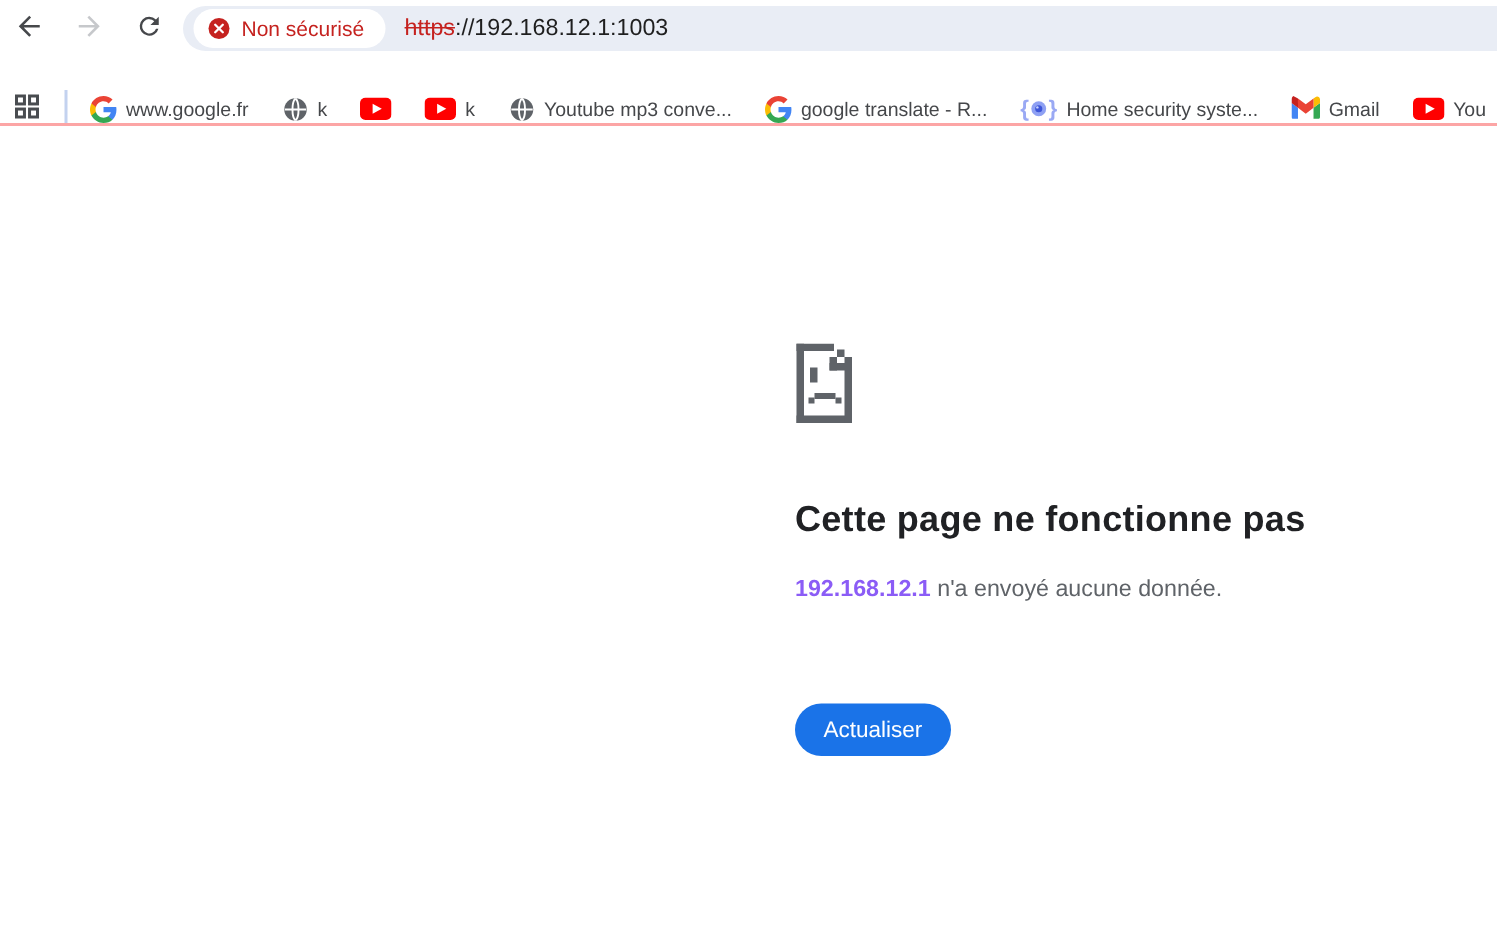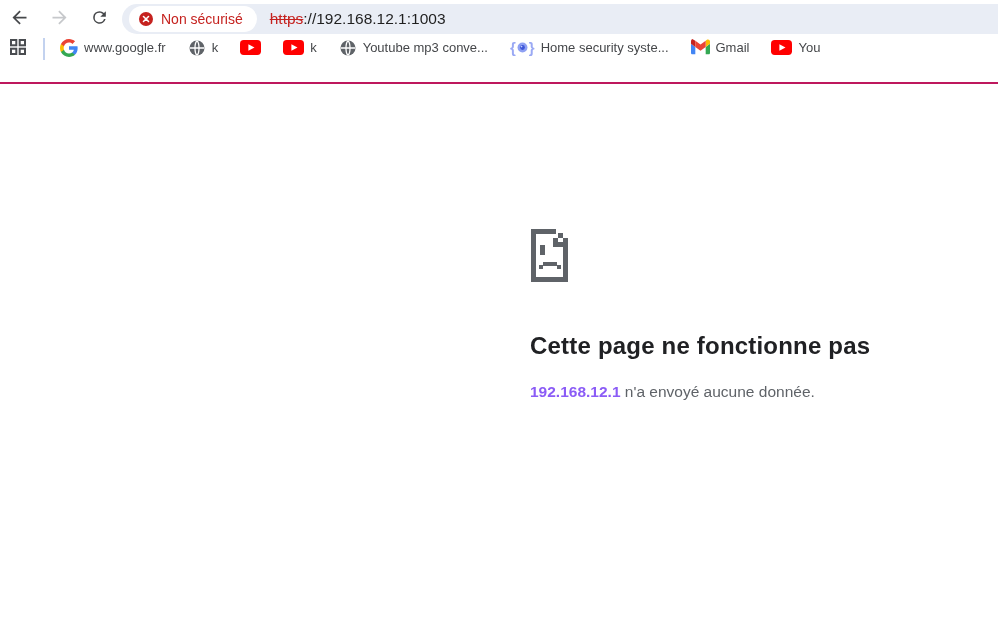--- a/index.html
+++ b/index.html
@@ -71,23 +71,23 @@
     text-decoration: line-through;
     margin-top: 36px;
   }
 
   
   .bookmarks-bar {
     position: absolute;
     top: 38px; left: 0; right: 0;
     height: 46px;
     background: #ffffff;
-    border-bottom: 2px solid #be185d;
-    display: flex;
-    align-items: flex-start;
+    border-bottom: 2px solid #fca5a5;
+    display: flex;
+    align-items: flex-end;
     padding-left: 8px;
     overflow: hidden;
     white-space: nowrap;
   }
   .apps-grid-btn {
     background: none; border: none;
     width: 20px; height: 20px;
     display: flex; align-items: center; justify-content: center;
     cursor: pointer;
     flex: 0 0 auto;
@@ -279,20 +279,33 @@
           <span style="display: inline-flex; align-items: center;">
     <svg width="18" height="18" viewBox="0 0 24 24">
       <circle cx="12" cy="12" r="10" fill="#5f6368"></circle>
       <path d="M2.5 12h19 M12 2.2c-3.6 3-3.6 16.6 0 19.6 M12 2.2c3.6 3 3.6 16.6 0 19.6" stroke="#ffffff" stroke-width="1.7" fill="none"></path>
     </svg>
   </span>
         </span>
     <span class="bm-label">Youtube mp3 conve...</span>
   </button>
 
+  <button class="bm">
+    <span class="bm-icon">
+          <span style="display: inline-flex; align-items: center;">
+    <svg width="18" height="18" viewBox="0 0 24 24">
+      <path fill="#4285F4" d="M23.52 12.273c0-.851-.076-1.67-.218-2.455H12v4.642h6.458c-.278 1.5-1.124 2.77-2.395 3.622v3.013h3.878c2.269-2.088 3.579-5.165 3.579-8.822z"></path>
+      <path fill="#34A853" d="M12 24c3.24 0 5.957-1.075 7.942-2.907l-3.878-3.013c-1.075.72-2.45 1.146-4.064 1.146-3.125 0-5.771-2.111-6.715-4.948H1.276v3.111C3.251 21.31 7.31 24 12 24z"></path>
+      <path fill="#FBBC04" d="M5.285 14.278c-.24-.72-.376-1.49-.376-2.278s.136-1.558.376-2.278V6.611H1.276C.464 8.23 0 10.064 0 12s.464 3.77 1.276 5.389l4.009-3.111z"></path>
+      <path fill="#EA4335" d="M12 4.773c1.762 0 3.344.606 4.587 1.794l3.442-3.442C17.952 1.19 15.235 0 12 0 7.31 0 3.251 2.69 1.276 6.611l4.009 3.111C6.229 6.885 8.875 4.773 12 4.773z"></path>
+    </svg>
+  </span>
+        </span>
+    <span class="bm-label">google translate - R...</span>
+  </button>
 
   <button class="bm">
     <span class="bm-icon">
           <span style="display: inline-flex; align-items: center;">
     <span class="cam-glyph">{</span>
     <svg width="11" height="11" viewBox="0 0 12 12" style="margin:0 1px;">
       <circle cx="6" cy="6" r="5.4" fill="#8ea0f3"></circle>
       <circle cx="6" cy="6" r="2.6" fill="#3d55d8"></circle>
       <circle cx="5" cy="5" r="0.9" fill="#c9d4ff"></circle>
     </svg>
@@ -345,13 +358,14 @@
       <rect x="9" y="16" width="5" height="10"></rect>
       <rect x="12" y="33" width="14" height="4"></rect>
       <rect x="8" y="36" width="4" height="4"></rect>
       <rect x="26" y="36" width="4" height="4"></rect>
     </svg>
   </div>
   <h1 class="error-title">Cette page ne fonctionne pas</h1>
   <p class="error-message">
     <span class="host">192.168.12.1</span><span> n'a envoyé aucune donnée.</span>
   </p>
+  <button class="reload-page-btn">Actualiser</button>
 </div>
 
 </body></html>

